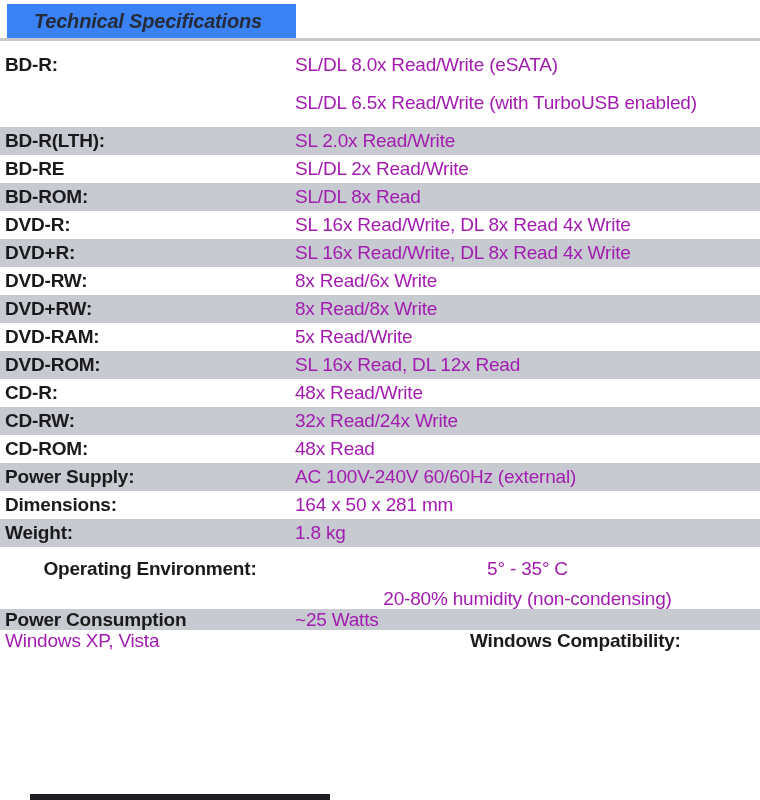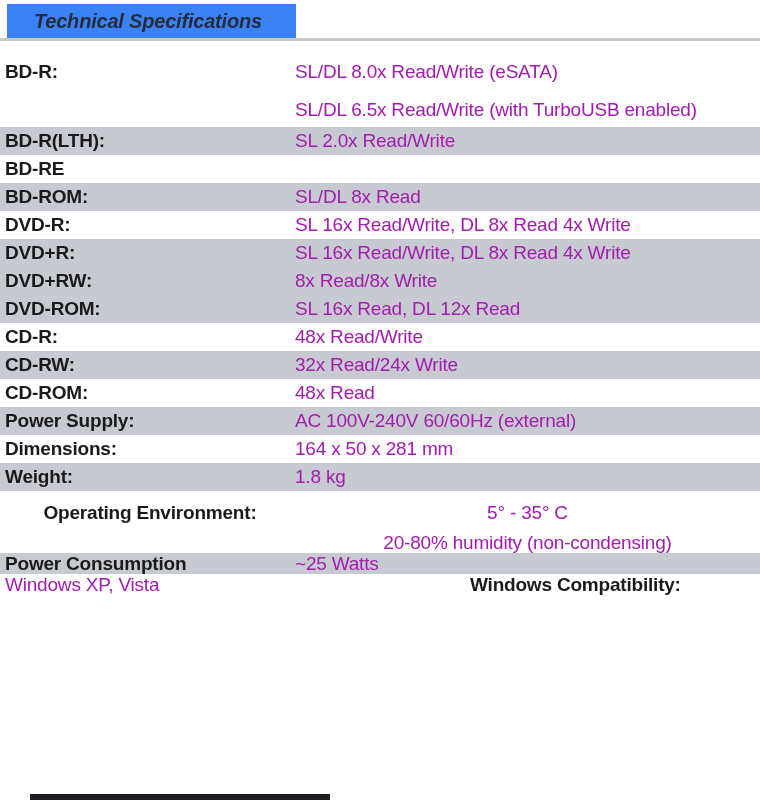--- a/index.html
+++ b/index.html
@@ -39,21 +39,21 @@
   }
   .row.shaded { background: #c7cad0; }
   .cell.label {
     flex: 0 0 290px;
     font-weight: bold;
     color: #1a1a1c;
     letter-spacing: -0.2px;
   }
   .cell.value { flex: 1; color: #a21caf; letter-spacing: -0.2px; }
   .row.multi { align-items: flex-start; }
-  .row-bdr { height: 86px; padding-top: 12px; }
+  .row-bdr { height: 86px; padding-top: 5px; }
   .row-bdr .cell.label, .row-bdr .vline { line-height: 38px; }
   .row-openv { height: 62px; padding-top: 7px; text-align: center; }
   .row-openv .cell.label, .row-openv .vline { line-height: 30px; }
   .row-short { height: 21px; }
 
   
   .next-section-bar {
     position: absolute;
     left: 30px; top: 794px;
     width: 300px; height: 6px;
@@ -82,43 +82,52 @@
       </div>
     </div>
 
     <div class="row shaded">
       <div class="cell label">BD-R(LTH):</div>
       <div class="cell value">SL 2.0x Read/Write</div>
     </div>
 
     <div class="row">
       <div class="cell label">BD-RE</div>
+      <div class="cell value">SL/DL 2x Read/Write</div>
     </div>
 
     <div class="row shaded">
       <div class="cell label">BD-ROM:</div>
       <div class="cell value">SL/DL 8x Read</div>
     </div>
 
     <div class="row">
       <div class="cell label">DVD-R:</div>
       <div class="cell value">SL 16x Read/Write, DL 8x Read 4x Write</div>
     </div>
 
     <div class="row shaded">
       <div class="cell label">DVD+R:</div>
       <div class="cell value">SL 16x Read/Write, DL 8x Read 4x Write</div>
     </div>
 
+    <div class="row">
+      <div class="cell label">DVD-RW:</div>
+      <div class="cell value">8x Read/6x Write</div>
+    </div>
 
     <div class="row shaded">
       <div class="cell label">DVD+RW:</div>
       <div class="cell value">8x Read/8x Write</div>
     </div>
 
+    <div class="row">
+      <div class="cell label">DVD-RAM:</div>
+      <div class="cell value">5x Read/Write</div>
+    </div>
 
     <div class="row shaded">
       <div class="cell label">DVD-ROM:</div>
       <div class="cell value">SL 16x Read, DL 12x Read</div>
     </div>
 
     <div class="row">
       <div class="cell label">CD-R:</div>
       <div class="cell value">48x Read/Write</div>
     </div>

